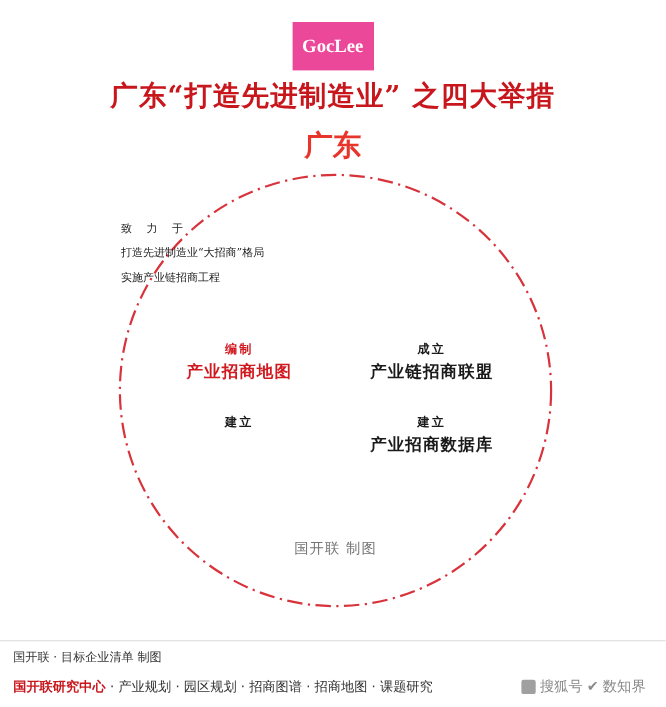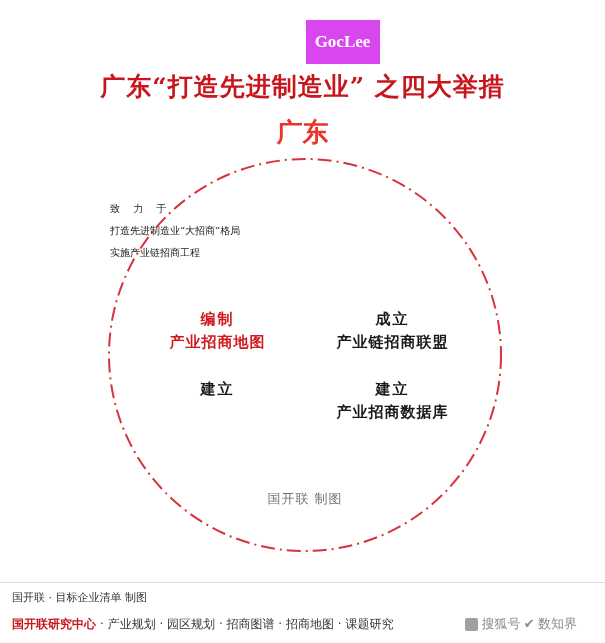--- a/index.html
+++ b/index.html
@@ -16,25 +16,24 @@
   }
 
   
   .logo-wrap {
     position: absolute;
     top: 20px;
     left: 50%;
     transform: translateX(-50%);
     width: 74px;
     height: 44px;
-    background: #d946ef;
+    background: #ec4899;
     display: flex;
     align-items: center;
     justify-content: center;
-    margin-left: 40px;
   }
   .logo-text {
     color: #ffffff;
     font-size: 17px;
     font-weight: bold;
     font-family: "Liberation Serif", serif;
     letter-spacing: 0px;
   }
 
   
@@ -104,21 +103,21 @@
   .measure-row {
     display: flex;
     justify-content: center;
     margin-bottom: 28px;
   }
   .measure {
     width: 175px;
     text-align: center;
   }
   .measure-verb {
-    font-size: 15px;
+    font-size: 11px;
     font-weight: bold;
     font-family: "DejaVu Serif", "Liberation Serif", serif;
     letter-spacing: 2px;
     margin-bottom: 4px;
   }
   .measure-name {
     font-size: 15px;
     font-weight: bold;
     font-family: "DejaVu Serif", "Liberation Serif", serif;
     letter-spacing: 1px;
@@ -170,25 +169,25 @@
     font-weight: bold;
     padding-left: 12px;
     text-align: center;
   }
   .footer-items {
     color: #333333;
     padding-left: 4px;
   }
   .watermark {
     position: absolute;
-    right: 28px;
+    right: 18px;
     bottom: 10px;
     font-size: 13px;
     color: #8a8a8a;
-    font-family: Liberation Serif, serif;
+    font-family: Liberation Sans, sans-serif;
     display: flex;
     align-items: center;
     gap: 4px;
   }
   .wm-icon {
     display: inline-block;
     width: 13px;
     height: 13px;
     border-radius: 2px;
     background: #a0a0a0;

